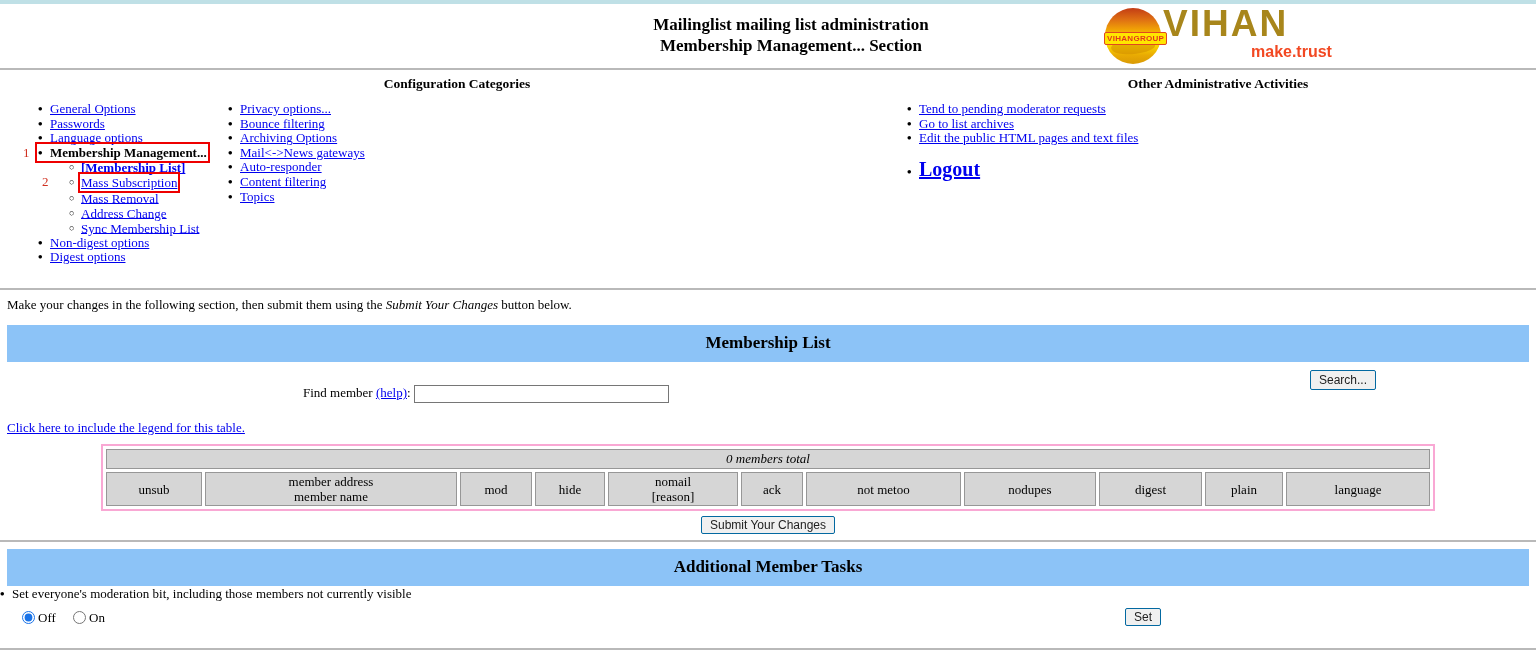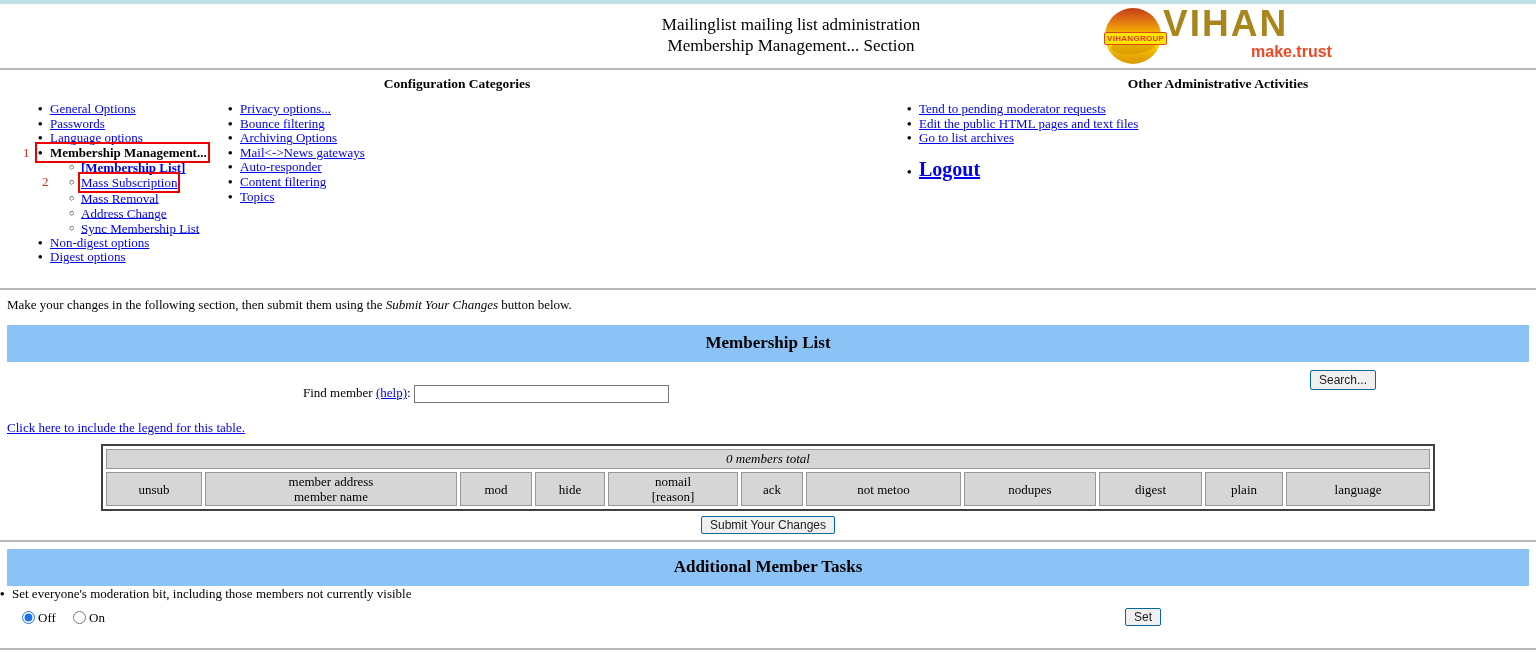--- a/index.html
+++ b/index.html
@@ -3,21 +3,21 @@
 <meta charset="utf-8">
 <style>
   * { box-sizing: border-box; }
   html,body { margin:0; padding:0; background:#fff; }
   body { font-family:"Liberation Serif", serif; font-size:13px; color:#000; width:1536px; }
   a { color:#0000ee; text-decoration:underline; cursor:pointer; }
   .top-strip { height:4px; background:#bfe0e6; }
 
   
   .header { position:relative; height:64px; }
-  .titles { text-align:center; padding-top:10px; font-weight:normal; font-size:17px; line-height:21px;margin-left:46px; }
+  .titles { text-align:center; padding-top:10px; font-weight:bold; font-size:17px; line-height:21px;margin-left:46px; }
   hr { border:none; height:2px; background:#b9b9b9; margin:0; }
 
   
   .logo { position:absolute; left:1103px; top:2px; width:210px; height:60px; }
   .logo-circle { position:absolute; left:2px; top:2px; width:56px; height:56px; border-radius:50%;
     background:linear-gradient(180deg,#c33c15 0%,#e07313 22%,#f7b500 45%,#ffe000 62%,#e8a903 85%,#d99a05 100%); }
   .logo-circle::after { content:""; position:absolute; left:6px; top:30px; width:44px; height:16px;
     border-radius:50% 50% 40% 60%; background:rgba(210,140,0,.55); transform:rotate(-8deg); }
   .logo-group { position:absolute; left:1px; top:26px; background:#ffe600; color:#e23a1a;
     font-family:"Liberation Sans",sans-serif; font-weight:bold; font-size:8px; padding:1px 2px;
@@ -61,21 +61,21 @@
   .find-row { position:relative; height:24px; margin-top:8px; }
   .find-left { position:absolute; left:303px; top:15px; }
   .find-input { width:255px; height:18px; border:1px solid #767676; font-family:"Liberation Sans",sans-serif; font-size:12px; padding:1px 3px; vertical-align:middle; }
   button { font-family:"Liberation Sans",sans-serif; font-size:12px; background:#f0f0f0;
     border:1px solid #0369a1; border-radius:2px; padding:1px 8px; color:#222; cursor:pointer; }
   .search-btn { position:absolute; right:160px; top:0; height:20px; }
 
   .legend-line { margin:26px 0 0 7px; }
 
   
-  .members-table { border-collapse:separate; border-spacing:3px; border:2px solid #404040;
+  .members-table { border-collapse:separate; border-spacing:3px; border:2px solid #f9a8d4;
     background:#fff; margin:8px auto 0 auto; }
   .members-table td { background:#d6d6d6; border:1px solid #979797; text-align:center;
     font-size:13px; padding:1px 4px; vertical-align:middle; }
   .members-table .summary-cell { font-style:italic; padding:1px; }
   .members-table .hdr div { line-height:15px; }
 
   .submit-row { text-align:center; margin-top:5px; }
   .hr3 { margin-top:6px; }
   .banner2 { margin-top:7px; }
 
@@ -138,22 +138,22 @@
         <li><span class="b1"></span><a>Auto-responder</a></li>
         <li><span class="b1"></span><a>Content filtering</a></li>
         <li><span class="b1"></span><a>Topics</a></li>
       </ul>
     </div>
   </div>
   <div class="admin-area">
     <div class="col-heading">Other Administrative Activities</div>
     <ul class="plain admin-list">
       <li><span class="b1"></span><a>Tend to pending moderator requests</a></li>
+      <li><span class="b1"></span><a>Go to list archives</a></li>
       <li><span class="b1"></span><a>Edit the public HTML pages and text files</a></li>
-      <li><span class="b1"></span><a>Go to list archives</a></li>
       <li class="logout-li"><span class="b1"></span><a class="logout-link">Logout</a></li>
     </ul>
   </div>
 </div>
 
 <hr>
 
 <div class="instructions">
   <span>Make your changes in the following section, then submit them using the </span><i>Submit Your Changes</i><span> button below.</span>
 </div>

